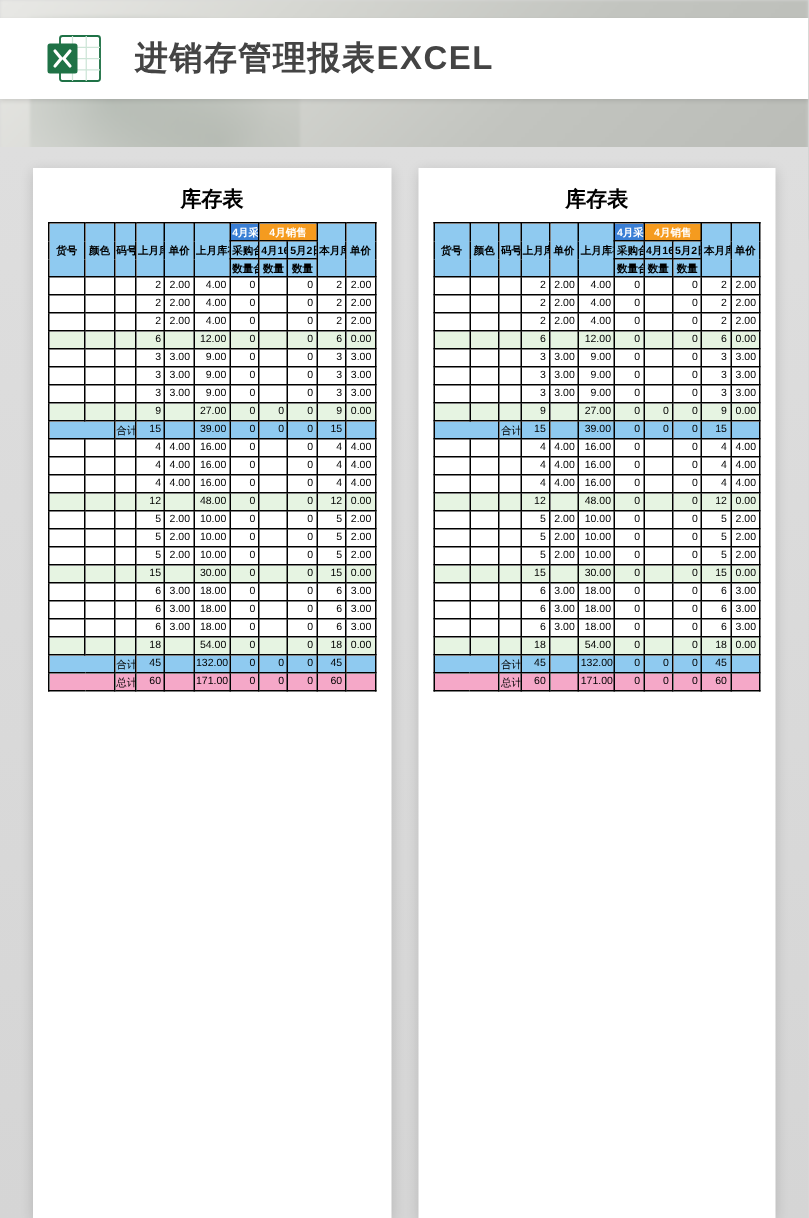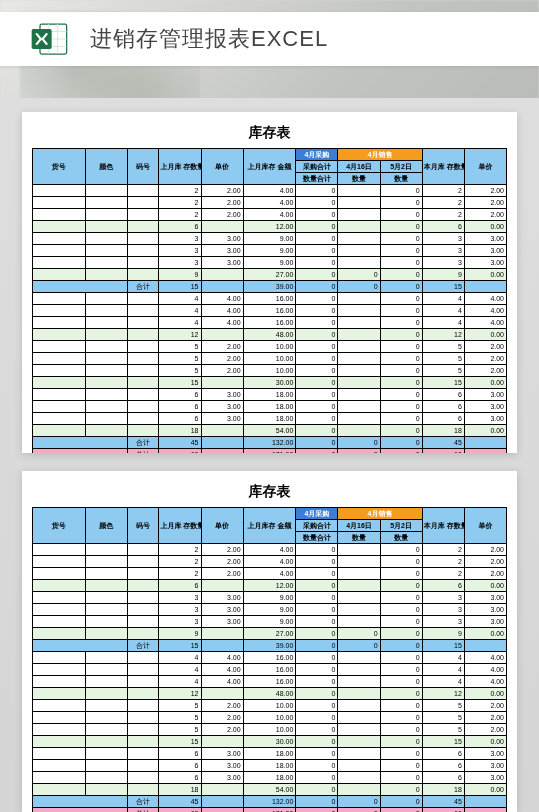--- a/index.html
+++ b/index.html
@@ -2,22 +2,22 @@
 <html><head>
 <meta charset="utf-8">
 <style>
 *{box-sizing:border-box;margin:0;padding:0}
 body{font-family:"Microsoft YaHei",Arial,sans-serif;background:#d8d8d8;width:539px;height:812px;overflow:hidden;position:relative}
 .bg-photo{position:absolute;top:0;left:0;width:539px;height:160px;background:linear-gradient(135deg,#e8e8e5 0%,#d5d6d1 30%,#c2c4bf 60%,#b8bab5 100%);filter:blur(1px)}
 .bg-photo::before{content:"";position:absolute;top:10px;left:20px;width:180px;height:140px;background:radial-gradient(ellipse at 30% 40%,rgba(90,110,95,.25),transparent 60%),radial-gradient(ellipse at 70% 60%,rgba(100,115,100,.2),transparent 55%)}
 .title-bar{position:absolute;top:12px;left:0;right:0;height:54px;background:#fff;display:flex;align-items:center;padding-left:30px;gap:20px;box-shadow:0 1px 3px rgba(0,0,0,.1)}
 .excel-icon{width:40px;height:40px;position:relative}
 .excel-icon svg{width:100%;height:100%}
-.title-text{font-size:22px;color:#444;font-weight:400;letter-spacing:1px}
-.sheet-area{position:absolute;top:98px;left:0;right:0;bottom:0;background:linear-gradient(180deg,#dedede 0%,#d5d5d5 100%);padding:14px 22px 0 22px;display:flex;flex-direction:column;gap:18px}
+.title-text{font-size:22px;color:#444;font-weight:700;letter-spacing:1px}
+.sheet-area{position:absolute;top:98px;left:0;right:0;bottom:0;background:linear-gradient(180deg,#dedede 0%,#d5d5d5 100%);padding:14px 22px 0 22px;display:flex;flex-direction:row;gap:18px}
 .sheet{background:#fff;box-shadow:0 2px 8px rgba(0,0,0,.15);padding:8px 10px 4px 10px;overflow:hidden}
 .sheet-title{text-align:center;font-size:14px;font-weight:700;padding:4px 0 6px 0;color:#000}
 table{border-collapse:collapse;width:100%;table-layout:fixed;font-size:7px}
 th,td{border:1px solid #000;padding:0 1px;height:12px;text-align:center;vertical-align:middle;overflow:hidden;white-space:nowrap}
 th{font-weight:700}
 .hdr-blue{background:#8fcaf0}
 .hdr-dblue{background:#3a7fd5;color:#fff}
 .hdr-orange{background:#f59b1f;color:#fff}
 .row-alt{background:#e6f4e2}
 .row-sub{background:#8fcaf0}

